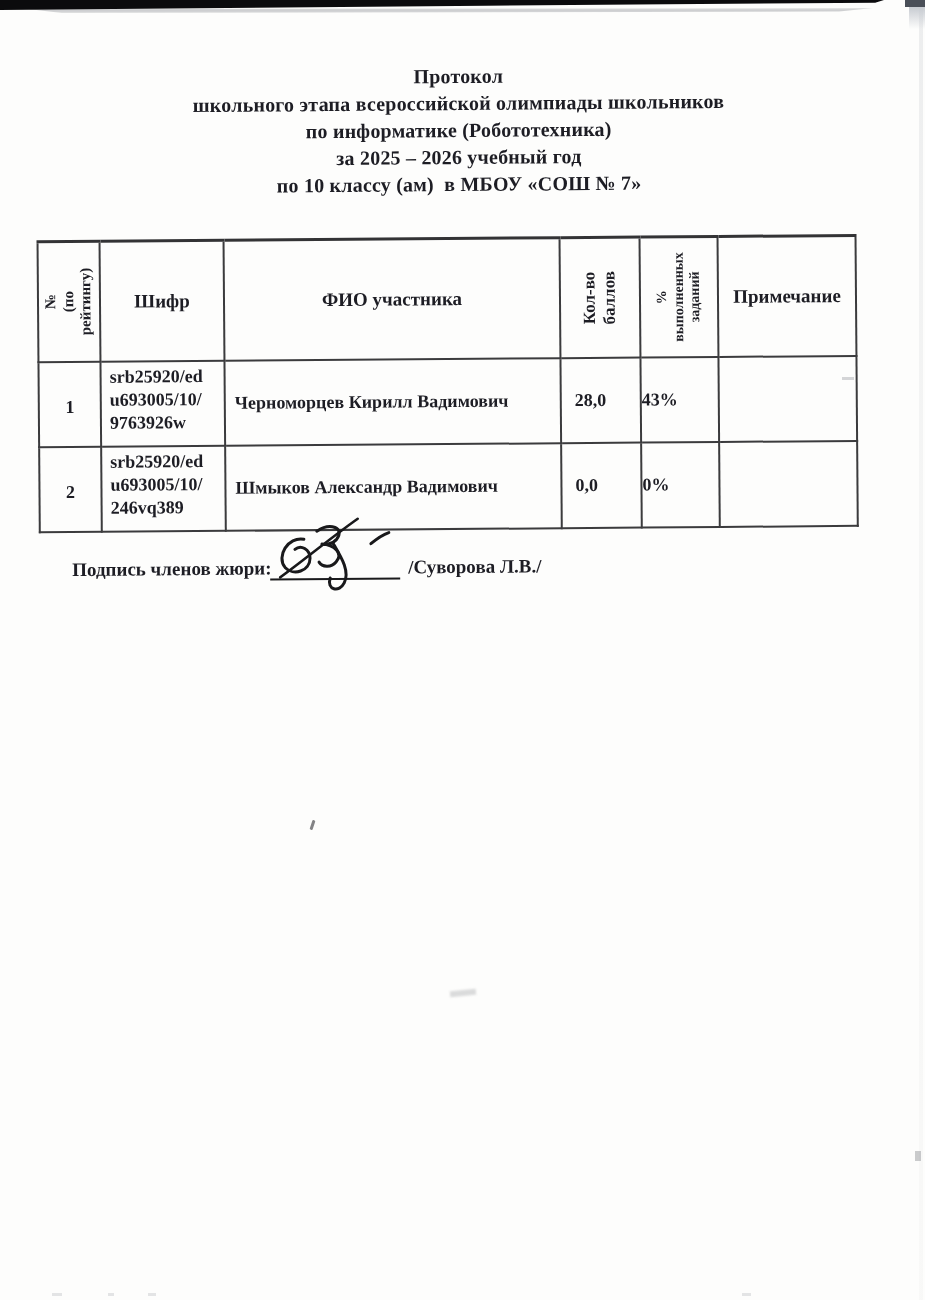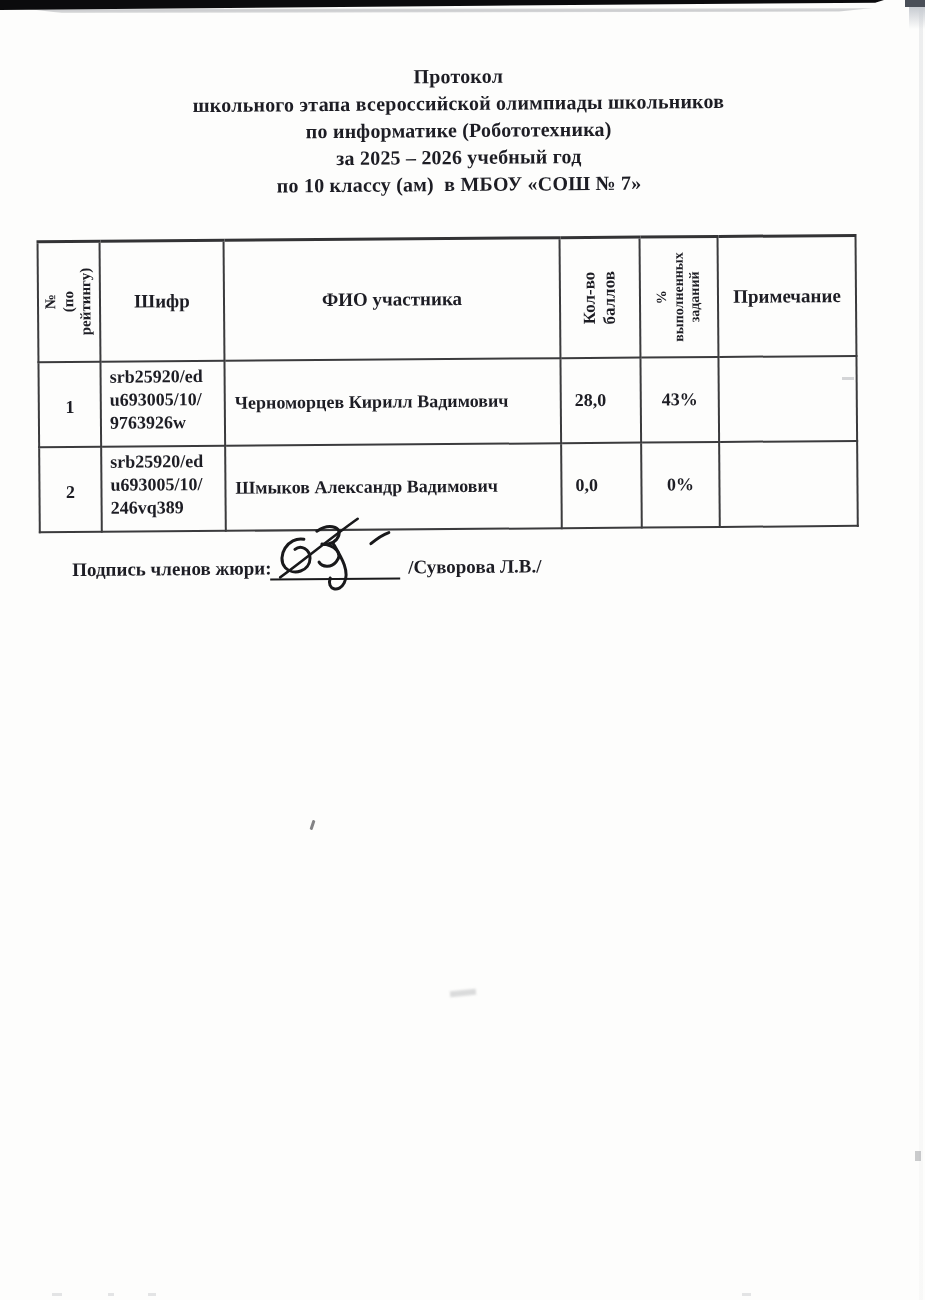--- a/index.html
+++ b/index.html
@@ -114,21 +114,21 @@
   .cell-num { text-align: center; vertical-align: top; padding-top: 6px; }
   .cell-cipher {
     vertical-align: top; text-align: left;
     padding: 3px 4px 11px 8px;
     white-space: pre-line;
     line-height: 23px;
     font-size: 17.5px;
   }
   .cell-name { text-align: left; padding-left: 9px; }
   .cell-points { text-align: left; padding-left: 13px; }
-  .cell-percent { text-align: center; }
+  .cell-percent { }
   .cell-note { }
 
   
   .signature-row { position: absolute; left: 0; top: 0; }
   .sig-label {
     position: absolute; left: 70px; top: 556px;
     font-weight: bold; font-size: 19px; white-space: nowrap;
   }
   .sig-line {
     position: absolute; left: 268px; top: 577px;

